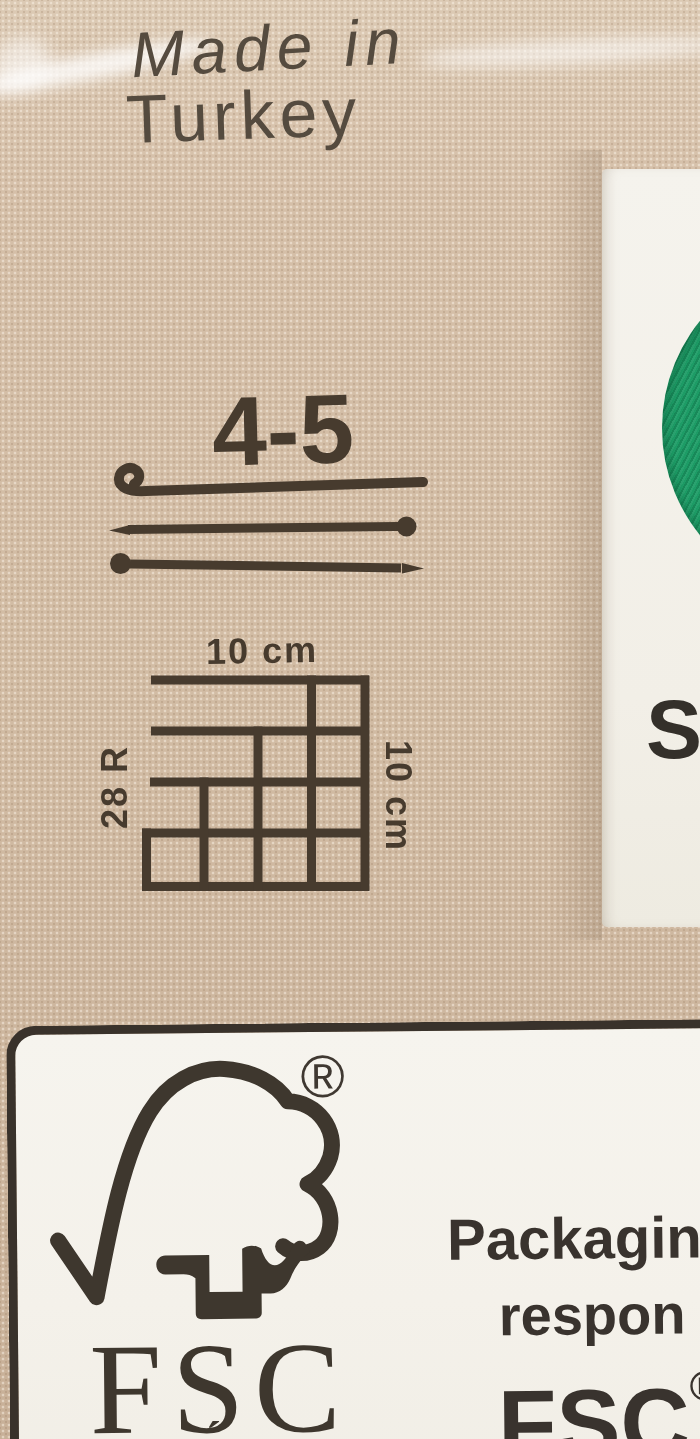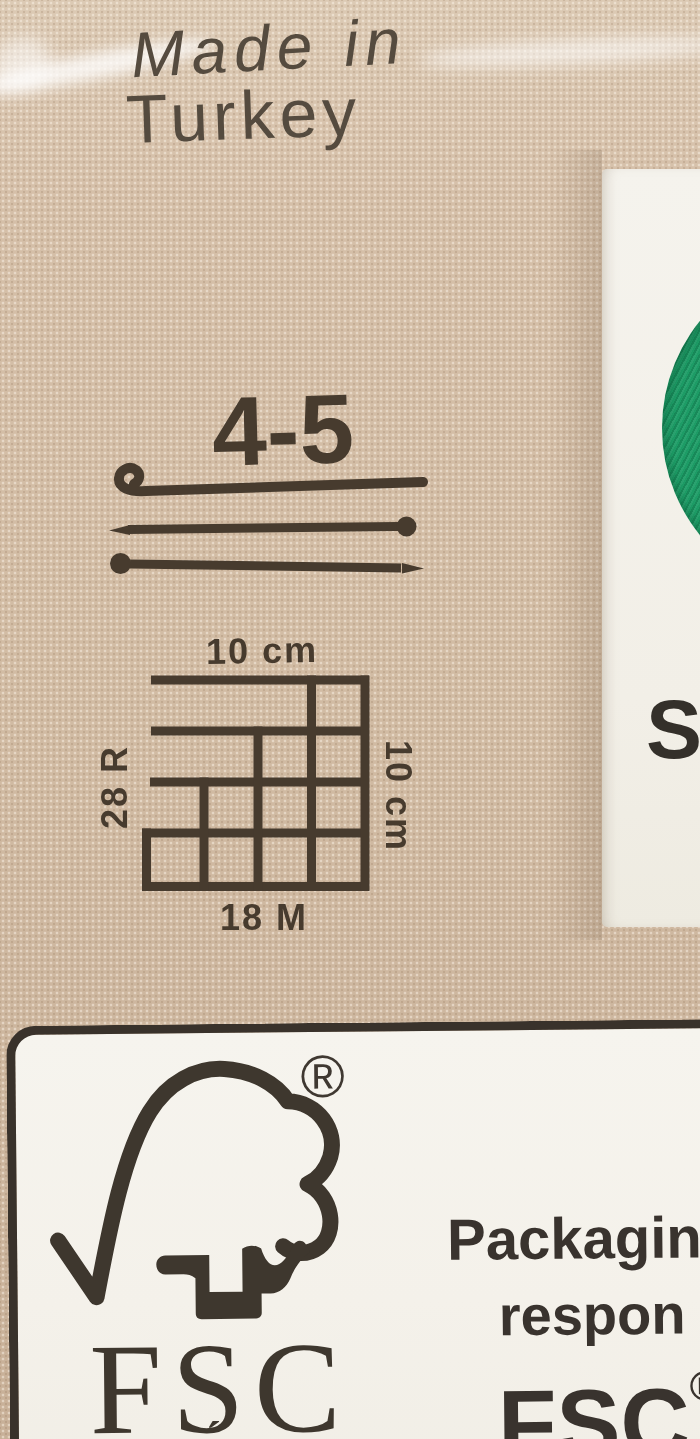--- a/index.html
+++ b/index.html
@@ -110,21 +110,20 @@
       <path d="M311.5,675.5 V891"></path>
       <path d="M258,726.5 V891"></path>
       <path d="M204,777.5 V891"></path>
       <path d="M146.5,828.5 V891"></path>
     </g>
   </svg>
 
   <div class="gauge-label gauge-top ink">10 cm</div>
   <div class="gauge-label gauge-left ink">28 R</div>
   <div class="gauge-label gauge-right ink">10 cm</div>
-  <div class="gauge-label gauge-bottom ink">18 M</div>
 
   <div class="side-card">
     <div class="yarn-circle"></div>
     <div class="side-letter">S</div>
   </div>
 
   <div class="fsc-panel">
     <svg class="fsc-logo" width="340" height="300" viewBox="40 1050 340 300" role="img">
       <path d="M56,1241 L94,1298 C106,1238 121,1157 149,1113 C167,1084 196,1069 224,1071
                C252,1073 276,1086 287,1104 C317,1105 337,1133 329,1160 C325,1172 317,1182 306,1187

